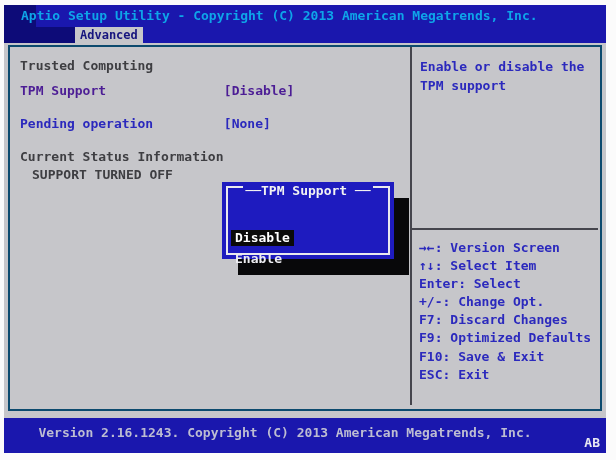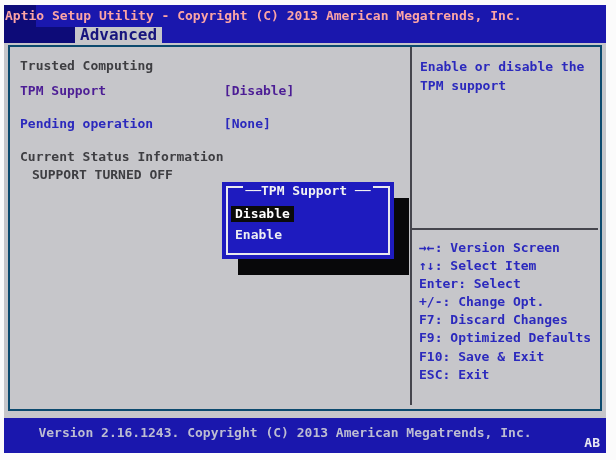--- a/index.html
+++ b/index.html
@@ -26,30 +26,30 @@
     position: absolute; left: 0; top: 0;
     width: 32px; height: 22px;
     background: #0d0b78;
   }
   .menubar-dark {
     position: absolute; left: 0; top: 22px;
     width: 71px; height: 16px;
     background: #0d0b78;
   }
   .topbar-title {
-    position: absolute; left: 1px; top: 3px;
+    position: absolute; left: 17px; top: 3px;
     width: 492px; text-align: center;
-    color: #fca5a5; white-space: nowrap;
+    color: #0ea5e9; white-space: nowrap;
   }
   .tab-advanced {
     position: absolute; left: 71px; top: 22px;
     height: 16px; line-height: 16px;
     padding: 0 5px;
     background: #c6c6ca; color: #17157e;
-    font-size: 16px;
+    font-size: 12px;
     cursor: default;
   }
   
   .main-panel {
     position: absolute; left: 4px; top: 40px;
     width: 590px; height: 362px;
     border: 2px solid #0c4a6e;
     background: #c6c6ca;
   }
   .section-title { position: absolute; left: 10px; top: 11px; color: #3e3e42; white-space: nowrap; }
@@ -83,21 +83,21 @@
     position: absolute; left: 4px; top: 4px; right: 4px; bottom: 4px;
     border: 2px solid #e9e9ee;
   }
   .popup-title {
     position: absolute; left: 0; top: 1px; width: 100%;
     text-align: center; z-index: 2; white-space: nowrap;
   }
   .popup-title .t { background: #1e1bbf; padding: 0 2px; }
   .popup-title .t::before { content: "\2500\2500 "; }
   .popup-title .t::after  { content: " \2500\2500"; }
-  .popup-option { position: absolute; white-space: nowrap; line-height: 16px; cursor: default; z-index: 3; }
+  .popup-option { position: absolute; white-space: nowrap; line-height: 16px; cursor: default; z-index: 3; margin-top: 24px; }
   .opt-disable { left: 9px; top: 24px; background: #0a0a0a; color: #ffffff; padding: 0 4px; }
   .opt-enable  { left: 13px; top: 45px; color: #ededf2; }
   
   .bottombar {
     position: absolute; left: 0; top: 413px;
     width: 602px; height: 35px;
     background: #1a17ad;
   }
   .version {
     position: absolute; left: 0; top: 7px; width: 562px;

